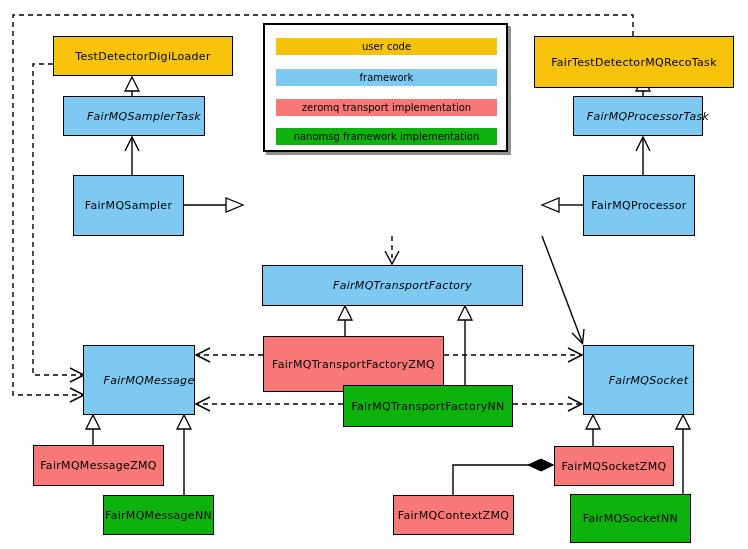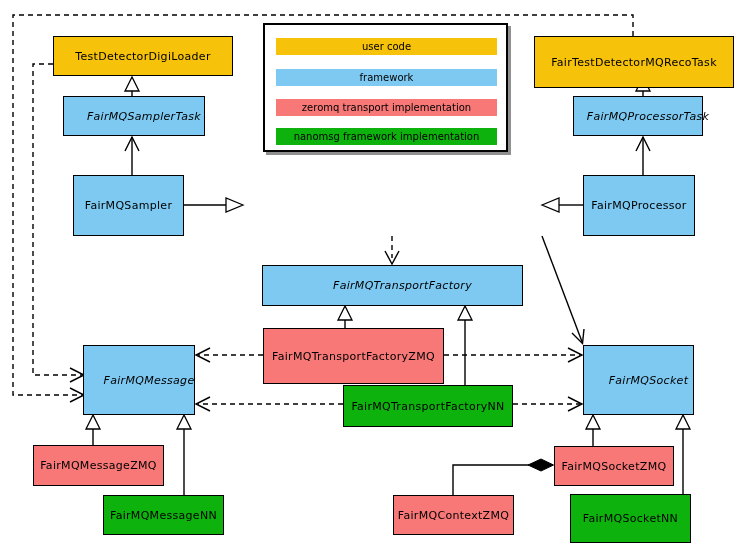--- a/index.html
+++ b/index.html
@@ -159,31 +159,31 @@
 
   <div class="node cat-framework" style="left:73px;top:175px;width:111px;height:61px">FairMQSampler</div>
 
   <div class="node cat-framework abstract" style="left:573px;top:96px;width:130px;height:40px">FairMQProcessorTask</div>
 
 
   <div class="node cat-framework" style="left:583px;top:175px;width:112px;height:61px">FairMQProcessor</div>
 
   <div class="node cat-framework abstract" style="left:262px;top:265px;width:261px;height:41px">FairMQTransportFactory</div>
 
-  <div class="node cat-zeromq" style="left:263px;top:328px;width:181px;height:56px">FairMQTransportFactoryZMQ</div>
+  <div class="node cat-zeromq" style="left:263px;top:336px;width:181px;height:56px">FairMQTransportFactoryZMQ</div>
 
   <div class="node cat-nanomsg" style="left:343px;top:385px;width:170px;height:42px">FairMQTransportFactoryNN</div>
 
   <div class="node cat-framework abstract" style="left:83px;top:345px;width:112px;height:70px">FairMQMessage</div>
 
   <div class="node cat-framework abstract" style="left:583px;top:345px;width:111px;height:70px">FairMQSocket</div>
 
   <div class="node cat-zeromq" style="left:33px;top:445px;width:131px;height:41px">FairMQMessageZMQ</div>
 
-  <div class="node cat-nanomsg" style="left:103px;top:495px;width:121px;height:40px">FairMQMessageNN</div>
+  <div class="node cat-nanomsg" style="left:103px;top:495px;width:111px;height:40px">FairMQMessageNN</div>
 
   <div class="node cat-zeromq" style="left:393px;top:495px;width:121px;height:40px">FairMQContextZMQ</div>
 
   <div class="node cat-zeromq" style="left:554px;top:446px;width:120px;height:40px">FairMQSocketZMQ</div>
 
   <div class="node cat-nanomsg" style="left:570px;top:494px;width:121px;height:49px">FairMQSocketNN</div>
 
   <div class="legend" style="left:263px;top:23px;width:245px;height:129px">
     <div class="legend-item cat-user" style="top:13px">user code</div>
     <div class="legend-item cat-framework" style="top:44px">framework</div>

